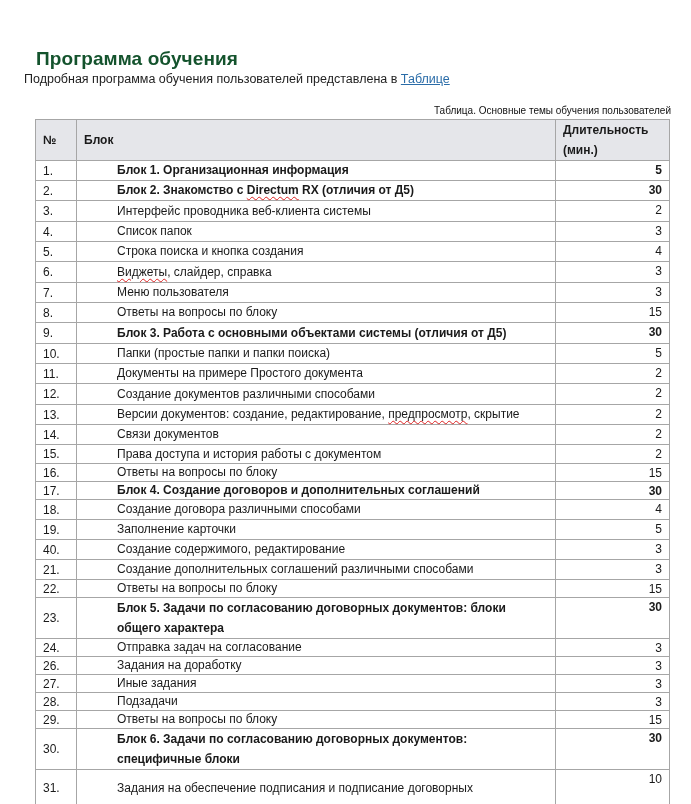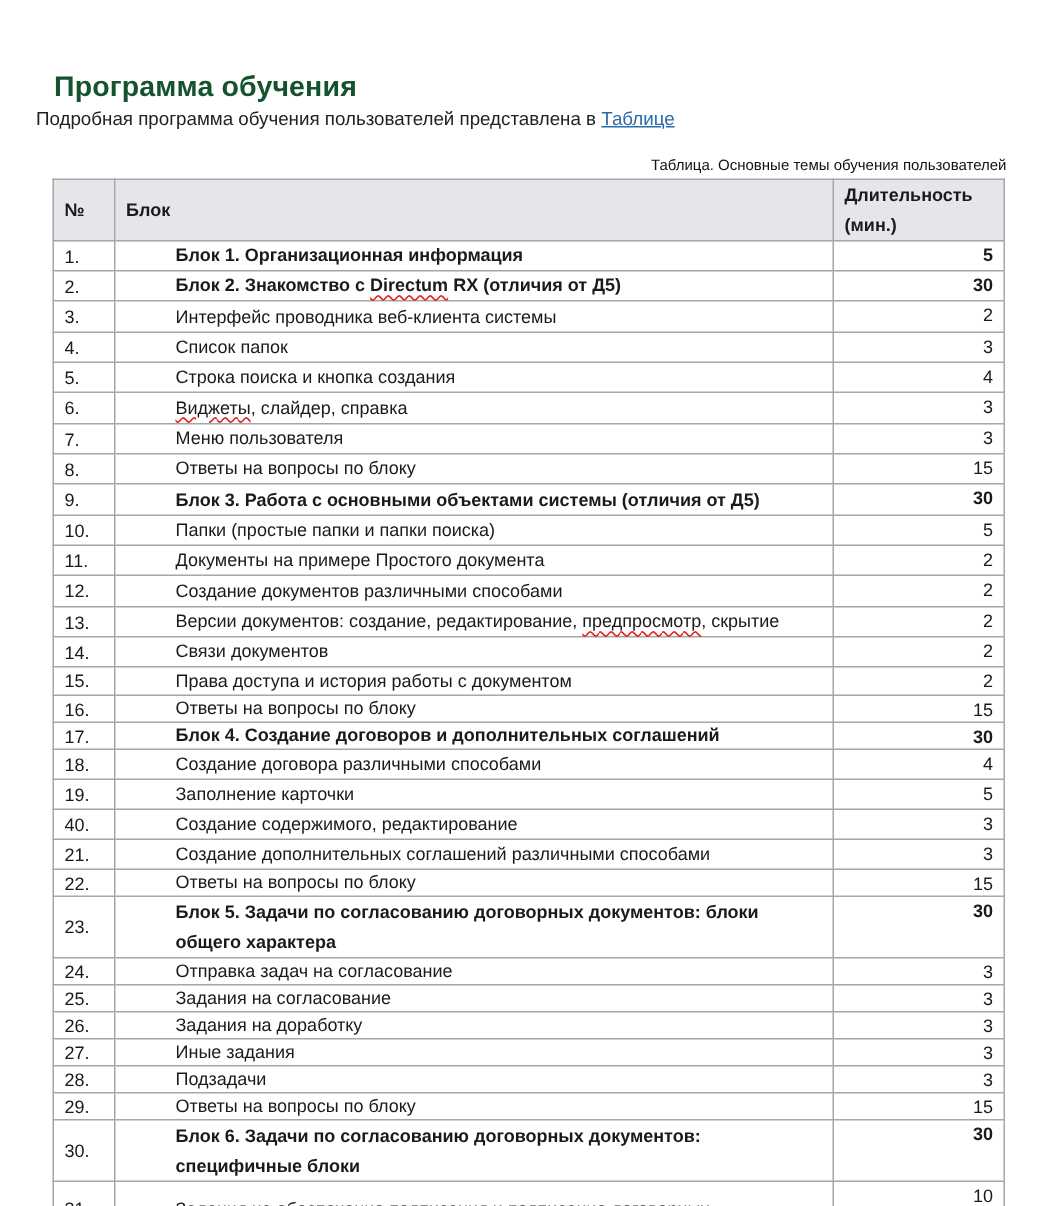--- a/index.html
+++ b/index.html
@@ -158,25 +158,20 @@
         <td class="num">23.</td>
         <td class="text">Блок 5. Задачи по согласованию договорных документов: блоки общего характера</td>
         <td class="dur">30</td>
       </tr>
       <tr style="height: 18px;">
         <td class="num">24.</td>
         <td class="text">Отправка задач на согласование</td>
         <td class="dur">3</td>
       </tr>
       <tr style="height: 18px;">
-        <td class="num">25.</td>
-        <td class="text">Задания на согласование</td>
-        <td class="dur">3</td>
-      </tr>
-      <tr style="height: 18px;">
         <td class="num">26.</td>
         <td class="text">Задания на доработку</td>
         <td class="dur">3</td>
       </tr>
       <tr style="height: 18px;">
         <td class="num">27.</td>
         <td class="text">Иные задания</td>
         <td class="dur">3</td>
       </tr>
       <tr style="height: 18px;">

